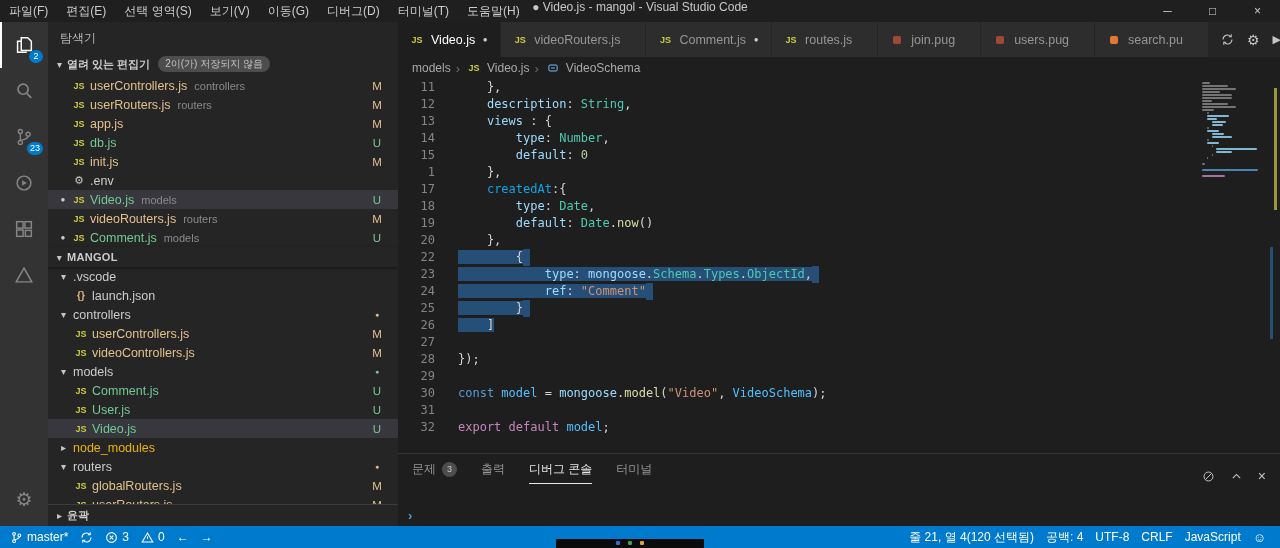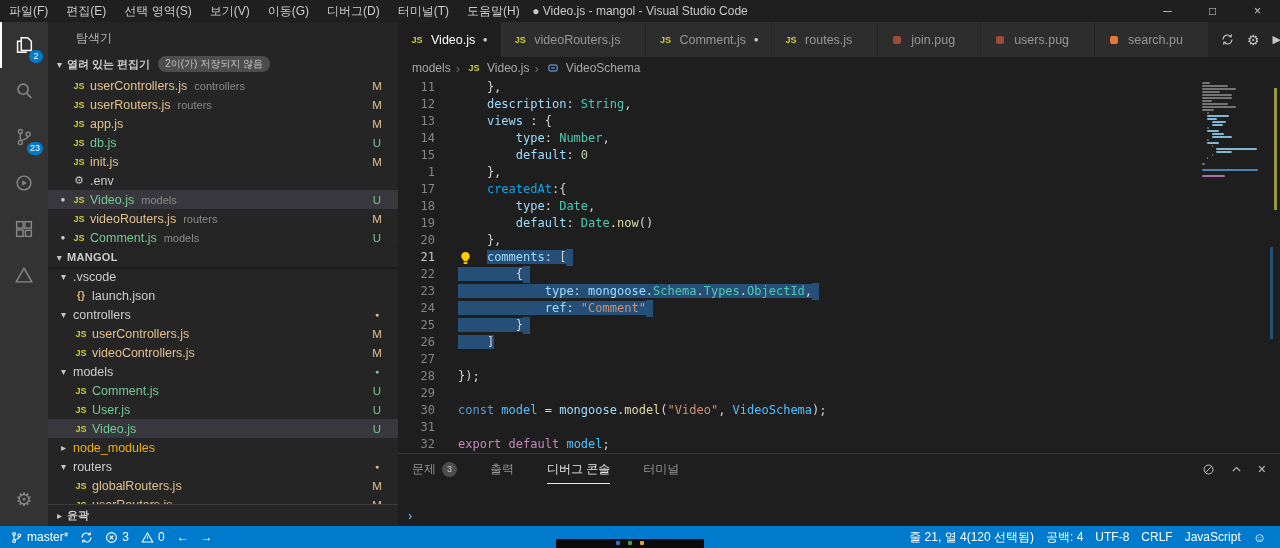--- a/index.html
+++ b/index.html
@@ -1,36 +1,36 @@
 <!DOCTYPE html>
 <html><head>
 <meta charset="utf-8">
 <style>
   * { margin:0; padding:0; box-sizing:border-box; }
   html,body { width:1280px; height:548px; overflow:hidden; }
   body { background:#1e1e1e; font-family:"Liberation Sans","DejaVu Sans",sans-serif; font-size:12px; color:#cccccc; position:relative; user-select:none; }
 
   
-  .titlebar { position:absolute; top:0; left:0; right:0; height:22px; background:#1f1f1f; display:flex; align-items:center; z-index:5; }
+  .titlebar { position:absolute; top:0; left:0; right:0; height:22px; background:#1f1f1f; display:flex; z-index:5; }
   .menus { display:flex; }
   .menu-item { padding:0 9px; line-height:22px; font-size:12px; color:#cccccc; }
   .titlebar-title { position:absolute; left:50%; transform:translateX(-50%); white-space:nowrap; color:#c8c8c8; font-size:12px; }
   .win-controls { position:absolute; right:0; top:0; display:flex; }
   .win-btn { width:45px; height:22px; display:flex; align-items:center; justify-content:center; font-size:12px; color:#cccccc; }
 
   
   .activitybar { position:absolute; left:0; top:22px; width:48px; bottom:22px; background:#333333; display:flex; flex-direction:column; align-items:center; z-index:4; }
   .ab-item { width:48px; height:46px; display:flex; align-items:center; justify-content:center; position:relative; color:#858585; }
   .ab-item.active { color:#ffffff; box-shadow:inset 2px 0 0 #ffffff; }
   .ab-bottom { margin-top:auto; margin-bottom:4px; }
   .ab-badge { position:absolute; right:5px; bottom:5px; background:#007acc; color:#ffffff; border-radius:9px; font-size:9px; line-height:13px; min-width:14px; text-align:center; padding:0 3px; }
 
   
   .sidebar { position:absolute; left:48px; top:22px; width:350px; bottom:22px; background:#252526; overflow:hidden; z-index:3; }
-  .sb-title { height:30px; line-height:32px; padding-left:28px; font-size:12px; color:#bbbbbb; }
+  .sb-title { height:30px; line-height:32px; padding-left:12px; font-size:12px; color:#bbbbbb; }
   .section-header { display:flex; align-items:center; height:24px; font-size:11px; font-weight:bold; color:#cccccc; padding-left:4px; }
   .chev { width:15px; text-align:center; font-size:10px; color:#c5c5c5; flex-shrink:0; }
   .badge-pill { margin-left:8px; background:#4d4d4d; color:#c5c5c5; font-weight:normal; font-size:10px; border-radius:9px; padding:1px 7px; white-space:nowrap; }
   .row { display:flex; align-items:center; height:19px; font-size:12.5px; padding-left:8px; padding-right:14px; position:relative; white-space:nowrap; }
   .row.selected { background:#37373d; }
   .dirty { width:14px; text-align:center; font-size:8px; color:#cccccc; flex-shrink:0; }
   .fi { width:18px; text-align:center; flex-shrink:0; display:inline-flex; align-items:center; justify-content:center; }
   .nm { margin-left:2px; }
   .nm-M { color:#e2c08d; } .nm-U { color:#73c991; } .nm-plain { color:#cccccc; } .nm-dim { color:#eab308; }
   .desc { margin-left:7px; color:#8a8a8a; font-size:11px; }
@@ -61,21 +61,21 @@
   .bulb { position:absolute; left:62px; top:2px; }
 
   .minimap { position:absolute; right:14px; top:3px; width:64px; }
   .mm-bar { height:2px; margin-bottom:1px; opacity:.8; border-radius:1px; }
   .ruler { position:absolute; right:0; top:0; width:12px; height:100%; }
   .mark-mod { position:absolute; right:3px; width:3px; top:9px; height:122px; background:#a8a23f; opacity:.9; }
   .mark-sel { position:absolute; right:7px; width:3px; top:168px; height:92px; background:#264f78; }
 
   
   .panel { position:absolute; left:398px; right:0; bottom:22px; height:73px; background:#1e1e1e; border-top:1px solid rgba(128,128,128,.25); }
-  .panel-tabs { display:flex; align-items:center; height:30px; padding-left:14px; gap:33px; font-size:12px; color:#969696; }
+  .panel-tabs { display:flex; align-items:flex-end; height:30px; padding-left:14px; gap:24px; font-size:12px; color:#969696; }
   .panel-tab { display:flex; align-items:center; gap:6px; height:30px; }
   .panel-tab.active { color:#e7e7e7; box-shadow:inset 0 -1px 0 #e7e7e7; }
   .pbadge { background:#4d4d4d; border-radius:50%; width:15px; height:15px; font-size:9px; display:flex; align-items:center; justify-content:center; color:#cccccc; }
   .panel-actions { margin-left:auto; display:flex; align-items:center; gap:15px; padding-right:14px; }
   .panel-prompt { position:absolute; bottom:3px; left:10px; color:#569cd6; font-size:13px; font-weight:bold; }
 
   
   .statusbar { position:absolute; bottom:0; left:0; right:0; height:22px; background:#007acc; color:#ffffff; display:flex; align-items:center; font-size:12px; z-index:6; }
   .sb-left { display:flex; align-items:center; padding-left:4px; }
   .sb-right { margin-left:auto; display:flex; align-items:center; padding-right:8px; }
@@ -425,24 +425,20 @@
         <div class="code-line"><span class="ln">11</span><span class="ct"><span style="color: rgb(212, 212, 212);">    },</span></span></div>
         <div class="code-line"><span class="ln">12</span><span class="ct"><span style="color: rgb(212, 212, 212);">    </span><span style="color: rgb(156, 220, 254);">description</span><span style="color: rgb(212, 212, 212);">: </span><span style="color: rgb(78, 201, 176);">String</span><span style="color: rgb(212, 212, 212);">,</span></span></div>
         <div class="code-line"><span class="ln">13</span><span class="ct"><span style="color: rgb(212, 212, 212);">    </span><span style="color: rgb(156, 220, 254);">views</span><span style="color: rgb(212, 212, 212);"> : {</span></span></div>
         <div class="code-line"><span class="ln">14</span><span class="ct"><span style="color: rgb(212, 212, 212);">        </span><span style="color: rgb(156, 220, 254);">type</span><span style="color: rgb(212, 212, 212);">: </span><span style="color: rgb(78, 201, 176);">Number</span><span style="color: rgb(212, 212, 212);">,</span></span></div>
         <div class="code-line"><span class="ln">15</span><span class="ct"><span style="color: rgb(212, 212, 212);">        </span><span style="color: rgb(156, 220, 254);">default</span><span style="color: rgb(212, 212, 212);">: </span><span style="color: rgb(181, 206, 168);">0</span></span></div>
         <div class="code-line"><span class="ln">1</span><span class="ct"><span style="color: rgb(212, 212, 212);">    },</span></span></div>
         <div class="code-line"><span class="ln">17</span><span class="ct"><span style="color: rgb(212, 212, 212);">    </span><span style="color: #0ea5e9;">createdAt</span><span style="color: rgb(212, 212, 212);">:{</span></span></div>
         <div class="code-line"><span class="ln">18</span><span class="ct"><span style="color: rgb(212, 212, 212);">        </span><span style="color: rgb(156, 220, 254);">type</span><span style="color: rgb(212, 212, 212);">: </span><span style="color: rgb(78, 201, 176);">Date</span><span style="color: rgb(212, 212, 212);">,</span></span></div>
         <div class="code-line"><span class="ln">19</span><span class="ct"><span style="color: rgb(212, 212, 212);">        </span><span style="color: rgb(156, 220, 254);">default</span><span style="color: rgb(212, 212, 212);">: </span><span style="color: rgb(78, 201, 176);">Date</span><span style="color: rgb(212, 212, 212);">.</span><span style="color: rgb(220, 220, 170);">now</span><span style="color: rgb(212, 212, 212);">()</span></span></div>
         <div class="code-line"><span class="ln">20</span><span class="ct"><span style="color: rgb(212, 212, 212);">    },</span></span></div>
-        <div class="code-line"><span class="ln active">21</span><span class="bulb"><svg width="11" height="14" viewBox="0 0 12 15">
-              <path d="M6 1a4.6 4.6 0 0 1 2.6 8.4c-.5.4-.6.8-.6 1.6H4c0-.8-.1-1.2-.6-1.6A4.6 4.6 0 0 1 6 1z" fill="#ffcc00"></path>
-              <rect x="4" y="12" width="4" height="2" fill="#ffcc00"></rect>
-            </svg></span><span class="ct"><span style="color: rgb(212, 212, 212);">    </span><span class="sel" style="color: rgb(156, 220, 254);">comments</span><span class="sel" style="color: rgb(212, 212, 212);">: [</span><span class="sel eol">&nbsp;</span></span></div>
         <div class="code-line"><span class="ln">22</span><span class="ct"><span class="sel" style="color: rgb(212, 212, 212);">        {</span><span class="sel eol">&nbsp;</span></span></div>
         <div class="code-line"><span class="ln">23</span><span class="ct"><span class="sel" style="color: rgb(212, 212, 212);">            </span><span class="sel" style="color: rgb(156, 220, 254);">type</span><span class="sel" style="color: rgb(212, 212, 212);">: </span><span class="sel" style="color: rgb(156, 220, 254);">mongoose</span><span class="sel" style="color: rgb(212, 212, 212);">.</span><span class="sel" style="color: rgb(78, 201, 176);">Schema</span><span class="sel" style="color: rgb(212, 212, 212);">.</span><span class="sel" style="color: rgb(78, 201, 176);">Types</span><span class="sel" style="color: rgb(212, 212, 212);">.</span><span class="sel" style="color: rgb(78, 201, 176);">ObjectId</span><span class="sel" style="color: rgb(212, 212, 212);">,</span><span class="sel eol">&nbsp;</span></span></div>
         <div class="code-line"><span class="ln">24</span><span class="ct"><span class="sel" style="color: rgb(212, 212, 212);">            </span><span class="sel" style="color: rgb(156, 220, 254);">ref</span><span class="sel" style="color: rgb(212, 212, 212);">: </span><span class="sel" style="color: rgb(206, 145, 120);">"Comment"</span><span class="sel eol">&nbsp;</span></span></div>
         <div class="code-line"><span class="ln">25</span><span class="ct"><span class="sel" style="color: rgb(212, 212, 212);">        }</span><span class="sel eol">&nbsp;</span></span></div>
         <div class="code-line"><span class="ln">26</span><span class="ct"><span class="sel" style="color: rgb(212, 212, 212);">    ]</span></span></div>
         <div class="code-line"><span class="ln">27</span><span class="ct"></span></div>
         <div class="code-line"><span class="ln">28</span><span class="ct"><span style="color: rgb(212, 212, 212);">});</span></span></div>
         <div class="code-line"><span class="ln">29</span><span class="ct"></span></div>
         <div class="code-line"><span class="ln">30</span><span class="ct"><span style="color: rgb(86, 156, 214);">const</span><span style="color: rgb(212, 212, 212);"> </span><span style="color: rgb(79, 193, 255);">model</span><span style="color: rgb(212, 212, 212);"> = </span><span style="color: rgb(156, 220, 254);">mongoose</span><span style="color: rgb(212, 212, 212);">.</span><span style="color: rgb(220, 220, 170);">model</span><span style="color: rgb(212, 212, 212);">(</span><span style="color: rgb(206, 145, 120);">"Video"</span><span style="color: rgb(212, 212, 212);">, </span><span style="color: rgb(79, 193, 255);">VideoSchema</span><span style="color: rgb(212, 212, 212);">);</span></span></div>
         <div class="code-line"><span class="ln">31</span><span class="ct"></span></div>

